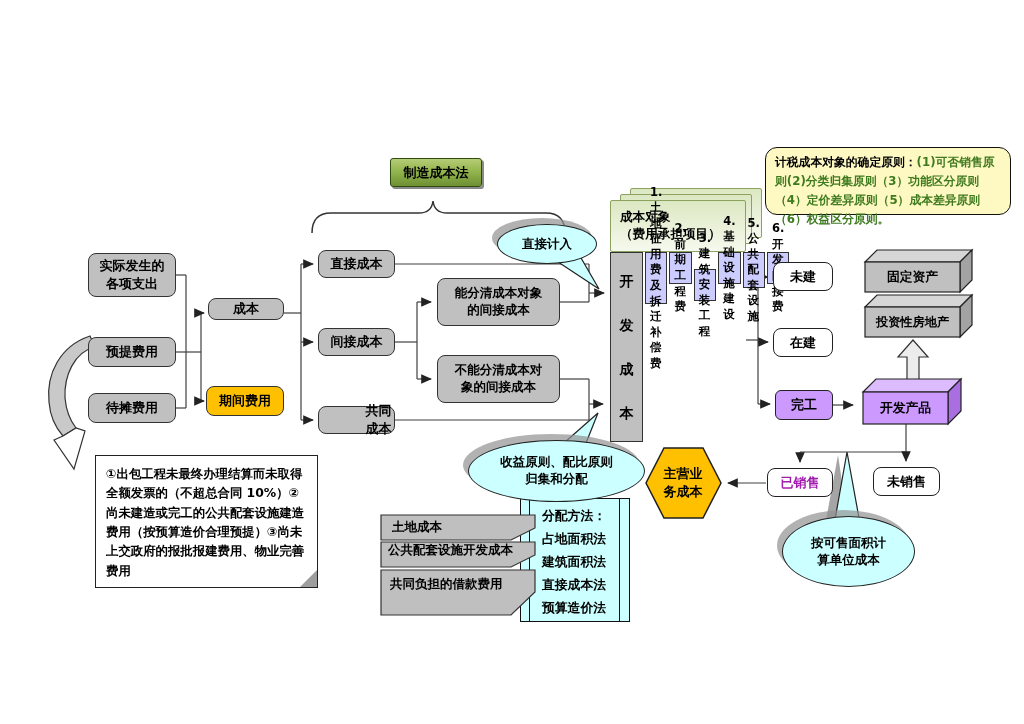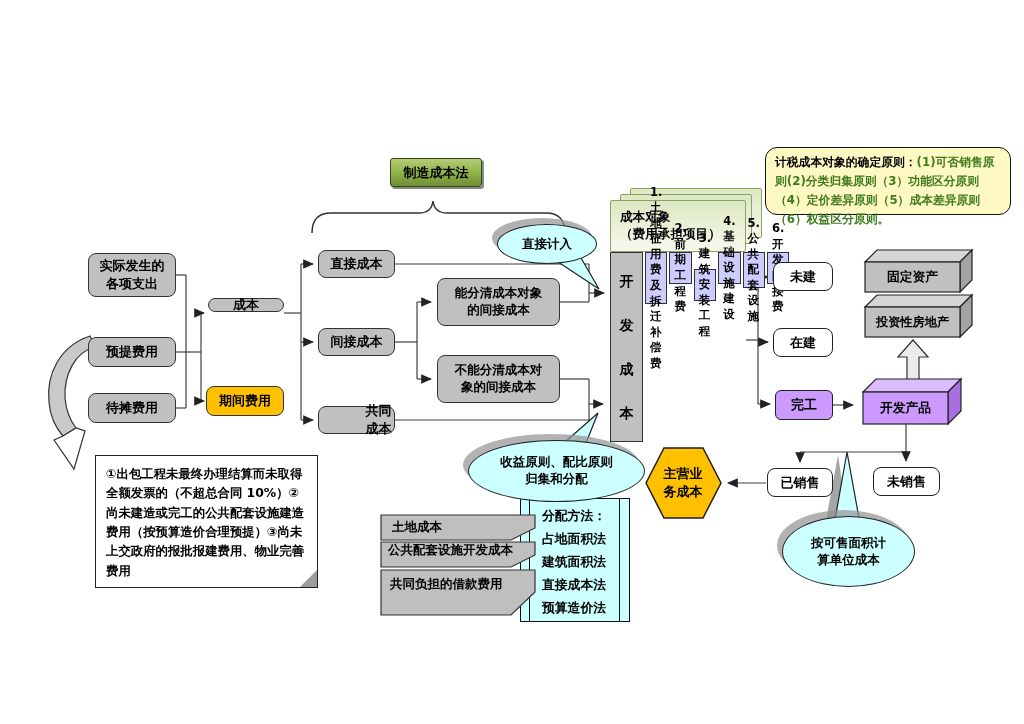--- a/index.html
+++ b/index.html
@@ -32,21 +32,21 @@
         padding:8px 10px;font-size:12.4px;font-weight:700;line-height:1.56;text-align:left;}
   .note::after{content:'';position:absolute;right:0;bottom:0;width:0;height:0;
                border-style:solid;border-width:0 0 17px 17px;
                border-color:transparent transparent #9e9e9e transparent;}
   .alloc{left:520px;top:498px;width:110px;height:124px;background:#CCFFFF;border:1.5px solid #111;
          font-size:12.8px;font-weight:700;line-height:23px;padding:5px 0 0 21px;white-space:pre-line;}
   .alloc::before,.alloc::after{content:'';position:absolute;top:0;bottom:0;width:1px;background:#111;}
   .alloc::before{left:8px;} .alloc::after{right:9px;}
   .banner-label{font-size:12.5px;font-weight:700;z-index:4;display:flex;align-items:center;}
   .cube-label{font-size:12.8px;font-weight:700;z-index:3;}
-  .red-text{color:#000000;}
+  .red-text{color:#a21caf;}
 </style>
 </head>
 <body>
 
 <div id="canvas">
 
   <svg id="wires" width="1024" height="724" viewBox="0 0 1024 724">
     <defs>
       <marker id="ah" markerWidth="10" markerHeight="8" refX="8.2" refY="4" orient="auto">
         <path d="M0,0 L9,4 L0,8 Z" fill="#222"></path>
@@ -141,21 +141,21 @@
   <div class="abs principles"><span class="lead">计税成本对象的确定原则：</span><span class="body">(1)可否销售原则(2)分类归集原则（3）功能区分原则（4）定价差异原则（5）成本差异原则（6）权益区分原则。</span></div>
 
   <div class="abs ctr mfg">制造成本法</div>
 
   <div class="abs ctr ellipse" style="left:497px;top:224px;width:100px;height:40px;">直接计入</div>
 
   <div class="abs ctr box" style="left:88px;top:253px;width:88px;height:44px;">实际发生的
 各项支出</div>
   <div class="abs ctr box" style="left:88px;top:337px;width:88px;height:30px;">预提费用</div>
   <div class="abs ctr box" style="left:88px;top:393px;width:88px;height:30px;">待摊费用</div>
-  <div class="abs ctr box" style="left:208px;top:298px;width:76px;height:14px;">成本</div>
+  <div class="abs ctr box" style="left:208px;top:298px;width:76px;height:22px;">成本</div>
   <div class="abs ctr box orange" style="left:206px;top:386px;width:78px;height:30px;">期间费用</div>
 
   <div class="abs ctr box" style="left:318px;top:250px;width:77px;height:28px;">直接成本</div>
   <div class="abs ctr box" style="left:318px;top:328px;width:77px;height:28px;">间接成本</div>
   <div class="abs ctr box" style="left:318px;top:406px;width:77px;height:28px;padding-left:44px;">共同成本</div>
   <div class="abs ctr box" style="left:437px;top:278px;width:123px;height:48px;font-size:12.5px;">能分清成本对象
 的间接成本</div>
   <div class="abs ctr box" style="left:437px;top:355px;width:123px;height:48px;font-size:12.5px;">不能分清成本对
 象的间接成本</div>
 

